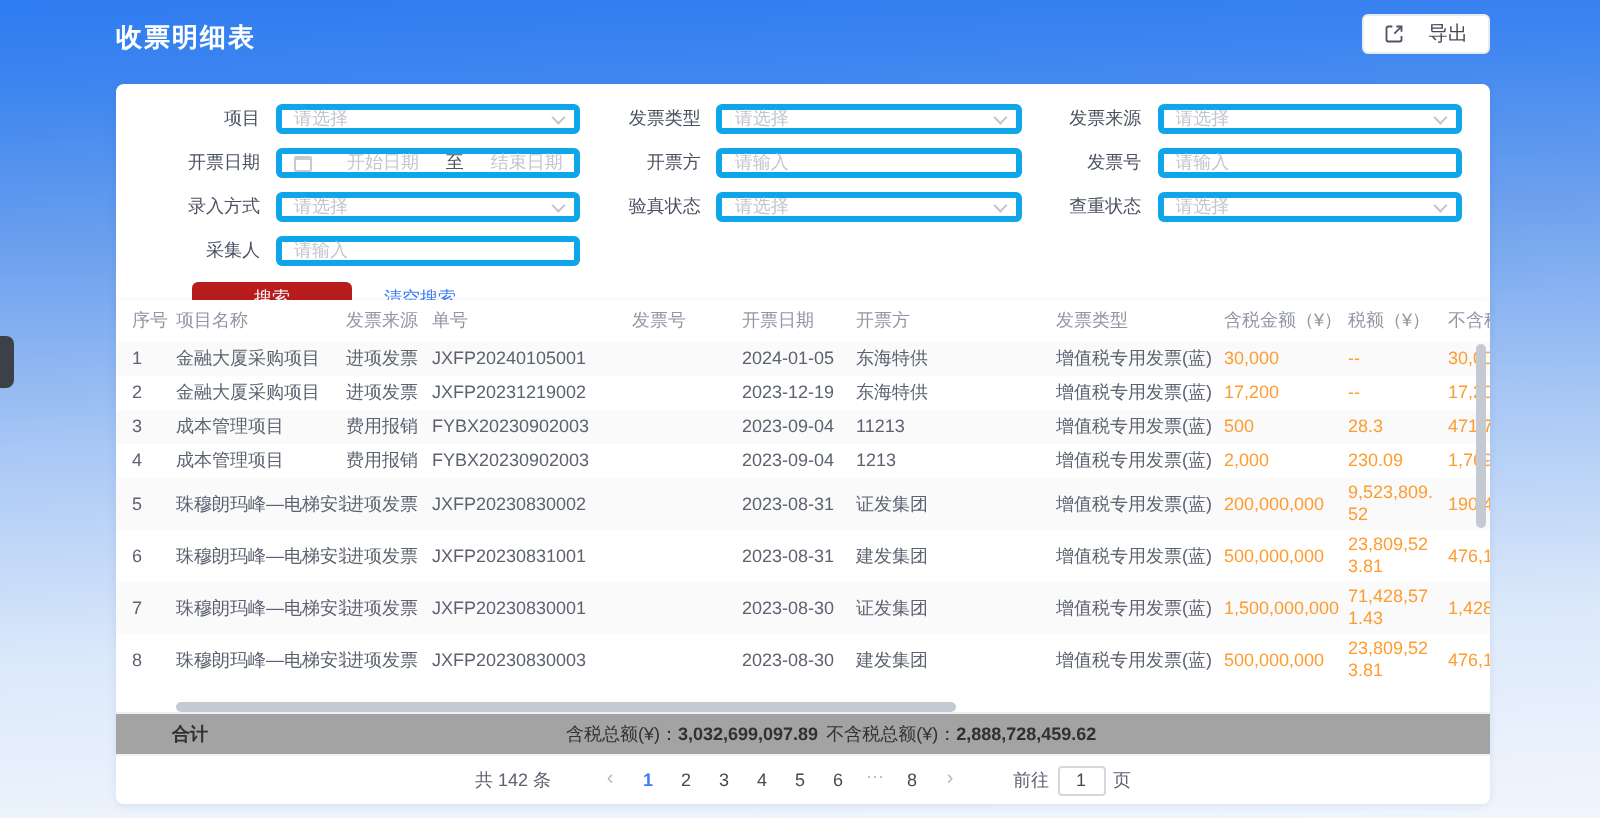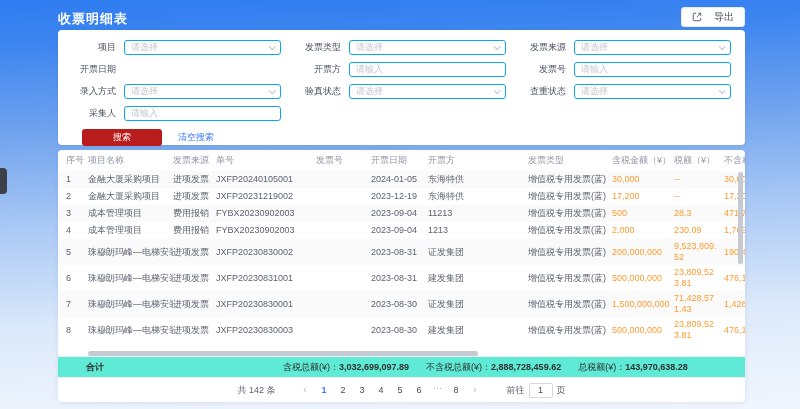--- a/index.html
+++ b/index.html
@@ -9,27 +9,27 @@
     background: linear-gradient(178deg, #2e7cf1 0%, #3d85f0 10%, #6fa2ee 30%, #a9c8f5 52%, #dce9fa 76%, #f1f6fd 100%);
     position: relative;
     color: #5c6270;
   }
   .page-title { position:absolute; left:58px; top:10px; font-size:13px; font-weight:bold; color:#ffffff; letter-spacing:1px; }
   .export-btn { position:absolute; top:7px; right:55px; height:20px; padding:0 10px; background:#ffffff; border:1px solid #e8ebf2; border-radius:3px; display:flex; align-items:center; gap:12px; font-size:10px; color:#444b56; cursor:pointer; }
   .export-btn svg { display:block; }
   .drawer-handle { position:absolute; left:0; top:168px; width:7px; height:26px; background:#3c4047; border-radius:0 4px 4px 0; cursor:pointer; }
 
   .card { position:absolute; left:58px; width:687px; background:#ffffff; border-radius:4px; box-shadow:0 1px 4px rgba(31,68,135,.10); }
-  .filter-card { top:30px; height:115px; padding:7px 14px 0 12px; }
+  .filter-card { top:42px; height:115px; padding:7px 14px 0 26px; }
 
   .f-row { display:flex; align-items:center; height:21px; margin-bottom:1px; }
   .f-item { width: calc((100% - 28px) / 3); flex:none; display:flex; align-items:center; min-width:0; }
   .f-item + .f-item { margin-left:14px; }
   .f-label { width:54px; flex-shrink:0; text-align:right; padding-right:8px; font-size:9px; color:#4a5160; }
-  .f-ctrl { flex:1; height:15px; border:1px solid #0ea5e9; border-radius:3px; background:#fff; display:flex; align-items:center; padding:0 6px; font-size:9px; color:#c2c6cf; cursor:text; min-width:0; }
+  .f-ctrl { flex:1; height:15px; border:3px solid #0ea5e9; border-radius:3px; background:#fff; display:flex; align-items:center; padding:0 6px; font-size:9px; color:#c2c6cf; cursor:text; min-width:0; }
   .f-ctrl .ph { flex:1; overflow:hidden; white-space:nowrap; }
   .caret { width:5px; height:5px; border-right:1px solid #c0c4cc; border-bottom:1px solid #c0c4cc; transform:rotate(45deg) translateY(-1px); flex-shrink:0; }
   .cal-icon { width:9px; height:8px; border:1px solid #c6cad2; border-top-width:2px; border-radius:1px; margin-right:4px; flex-shrink:0; }
   .dr { justify-content:space-between; }
   .dr .sep { color:#4a5160; }
   .btn-row { display:flex; align-items:center; gap:16px; margin-top:5px; padding-left:12px; }
   .search-btn { width:80px; height:17px; background:#b91c1c; color:#fff; border:none; border-radius:3px; font-size:9px; cursor:pointer; font-family:inherit; }
   .clear-btn { color:#3b7bfb; font-size:9px; cursor:pointer; text-decoration:none; }
 
   .table-card { top:150px; height:252px; overflow:hidden; }
@@ -47,23 +47,23 @@
   .c-payer { width:100px; }
   .c-type  { width:84px; }
   .c-amt   { width:62px; }
   .c-tax   { width:50px; white-space:normal; word-break:break-all; }
   .c-ntax  { width:75px; }
   .orange  { color:#ff9c30; }
 
   .h-scrollbar { position:absolute; left:30px; bottom:46px; width:390px; height:5px; background:#c5c9d2; border-radius:3px; cursor:grab; }
   .v-scrollbar { position:absolute; right:2px; top:22px; width:5px; height:92px; background:#c5c9d2; border-radius:3px; cursor:grab; }
 
-  .t-footer { position:absolute; left:0; right:0; bottom:24px; height:22px; background:#5eead4; border-top:1px solid #eef0f4; border-bottom:1px solid #eef0f4; display:flex; align-items:center; font-size:9px; color:#303133; }
+  .t-footer { position:absolute; left:0; right:0; bottom:24px; height:22px; background:#a3a3a3; border-top:1px solid #eef0f4; border-bottom:1px solid #eef0f4; display:flex; align-items:center; font-size:9px; color:#303133; }
   .sum-label { margin-left:28px; font-weight:bold; }
-  .totals { position:absolute; left:225px; display:flex; gap:17px; white-space:nowrap; }
+  .totals { position:absolute; left:225px; display:flex; gap:4px; white-space:nowrap; }
   .totals .tl { color:#303133; }
   .totals .tv { color:#303133; font-weight:bold; }
 
   .t-pagination { position:absolute; left:0; right:0; bottom:0; height:24px; display:flex; align-items:center; justify-content:center; gap:5px; font-size:9px; color:#5c6270; background:#fff; border-radius:0 0 4px 4px; }
   .pg-total { margin-right:18px; }
   .pg-arrow { background:none; border:none; color:#b3b7c0; font-size:10px; width:13px; height:14px; cursor:pointer; font-family:inherit; line-height:14px; }
   .pg-num { width:15px; height:15px; display:flex; align-items:center; justify-content:center; border-radius:2px; color:#454b54; cursor:pointer; }
   .pg-num.active { color:#3b7bfb; font-weight:bold; }
   .pg-ellipsis { color:#a7abb3; width:14px; text-align:center; }
   .pg-goto { margin-left:20px; display:flex; align-items:center; gap:4px; }
@@ -109,20 +109,26 @@
             <span class="f-label">发票来源</span>
             <div class="f-ctrl">
               <span class="ph">请选择</span>
               <span class="caret"></span>
             </div>
           </div>
         </div>
         <div class="f-row">
           <div class="f-item">
             <span class="f-label">开票日期</span>
+            <div class="f-ctrl dr">
+              <span class="cal-icon"></span>
+              <span class="ph" style="flex: 0 0 auto;">开始日期</span>
+              <span class="sep">至</span>
+              <span class="ph" style="flex: 0 0 auto;">结束日期</span>
+            </div>
           </div>
           <div class="f-item">
             <span class="f-label">开票方</span>
             <div class="f-ctrl">
               <span class="ph">请输入</span>
             </div>
           </div>
           <div class="f-item">
             <span class="f-label">发票号</span>
             <div class="f-ctrl">
@@ -290,21 +296,20 @@
       </div>
 
     <div class="h-scrollbar"></div>
     <div class="v-scrollbar"></div>
 
     <div class="t-footer">
       <span class="sum-label">合计</span>
       <div class="totals" id="totals">
           <span><span class="tl">含税总额(¥)：</span><span class="tv">3,032,699,097.89</span></span>
           <span><span class="tl">不含税总额(¥)：</span><span class="tv">2,888,728,459.62</span></span>
-          <span><span class="tl">总税额(¥)：</span><span class="tv">143,970,638.28</span></span>
         </div>
     </div>
 
     <div class="t-pagination">
       <span class="pg-total">共 142 条</span>
       <button class="pg-arrow">‹</button>
       <span id="pg-pages" style="display:flex;gap:4px;">
           <span class="pg-num active">1</span>
           <span class="pg-num">2</span>
           <span class="pg-num">3</span>

